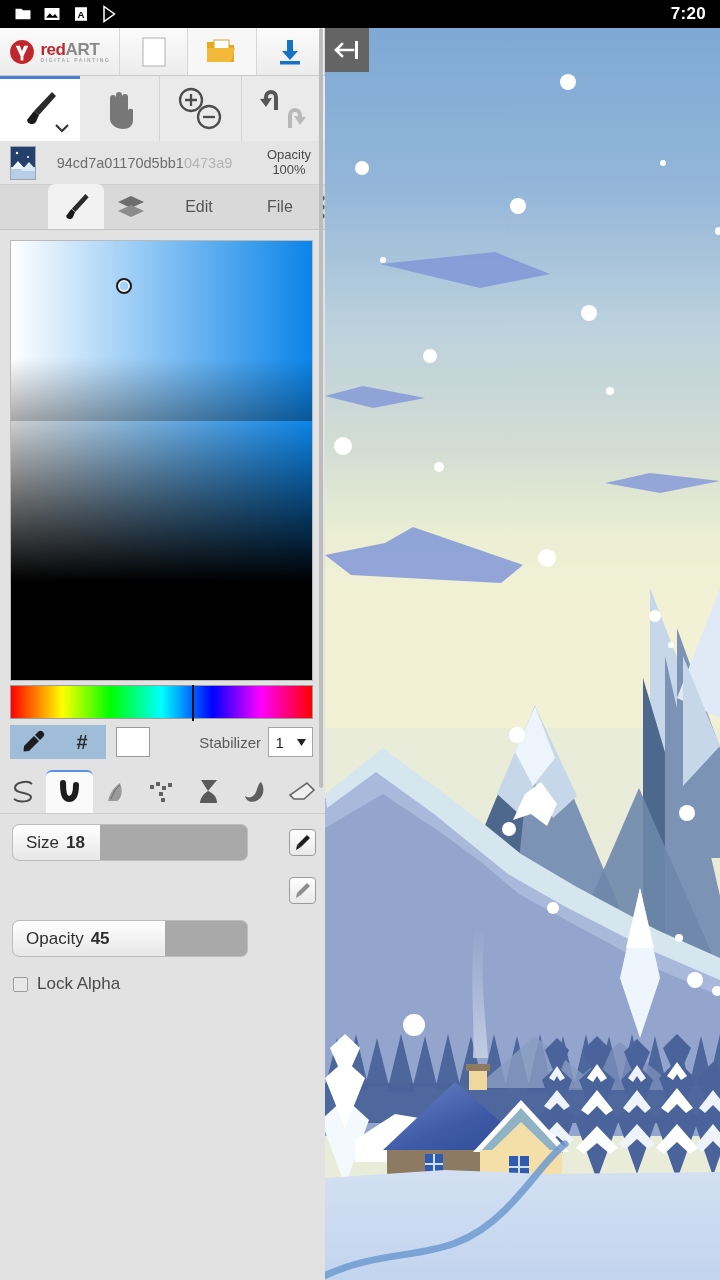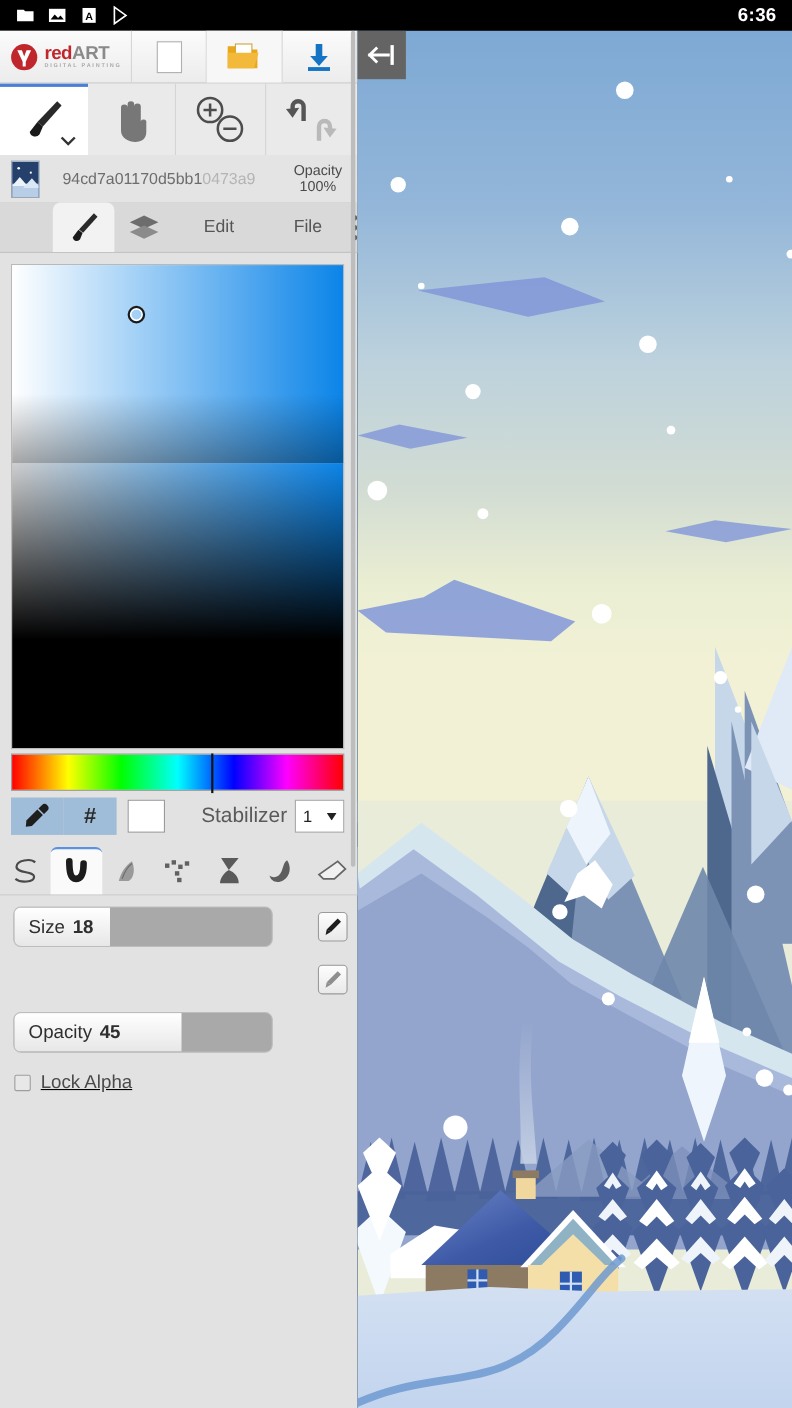--- a/index.html
+++ b/index.html
@@ -161,21 +161,21 @@
   .hashbtn {
     width:48px; height:34px; background:#9fbcd8;
     display:flex; align-items:center; justify-content:center;
     font-size:20px; color:#2b2b2b; font-weight:600;
   }
   .swatch {
     width:34px; height:30px; margin-left:10px;
     background:#fff; border:1px solid #9a9a9a;
   }
   .stab-lbl {
-    margin-left:auto; font-size:19px; color:#5a5a5a; padding-right:7px;
+    margin-left:auto; font-size:15px; color:#5a5a5a; padding-right:7px;
   }
   .stab-sel {
     width:45px; height:30px; background:#fff; border:1px solid #a4a4a4;
     display:flex; align-items:center; justify-content:space-around;
     font-size:15px; color:#222;
   }
 
   
   .brushrow {
     position:absolute; left:0; top:742px; width:325px; height:44px;
@@ -214,21 +214,21 @@
   .slider .txt b { font-weight:700; margin-left:7px; }
   .sl-btn {
     position:absolute; left:289px; width:27px; height:27px;
     border:1px solid #9b9b9b; border-radius:4px;
     background:linear-gradient(#fdfdfd,#e9e9e9);
     display:flex; align-items:center; justify-content:center;
   }
 
   .lockrow {
     position:absolute; left:13px; top:946px;
-    display:flex; align-items:center; gap:9px;text-decoration:underline;
+    display:flex; align-items:center; gap:9px;
   }
   .chk {
     width:15px; height:15px; border:1px solid #9e9e9e;
     background:#e8e8e8; border-radius:2px;
   }
   .lock-lbl { font-size:17px; color:#4a4a4a; }
 
   
   .vscroll {
     position:absolute; right:2px; top:0; width:4px; height:1252px;
@@ -266,21 +266,21 @@
         <path d="M4 17l5-6 4 4 3-3 4 5z" fill="#000"></path>
       </svg>
       <svg class="sb-ic" viewBox="0 0 24 24">
         <rect x="4" y="3" width="16" height="18" fill="#fff"></rect>
         <text x="12" y="17" font-size="13" font-family="Liberation Sans, sans-serif" font-weight="700" text-anchor="middle" fill="#000">A</text>
       </svg>
       <svg class="sb-ic" viewBox="0 0 24 24">
         <path d="M4 2l14 10L4 22z" fill="none" stroke="#fff" stroke-width="2"></path>
       </svg>
     </div>
-    <div class="sb-clock">6:36</div>
+    <div class="sb-clock">7:20</div>
   </div>
 
   <div class="panel">
 
     <div class="appbar">
       <div class="logo-cell">
         <div class="logo">
           <svg class="logo-mark" viewBox="0 0 40 40">
             <circle cx="20" cy="20" r="17" fill="#c0272d"></circle>
             <path d="M11 11h6l3 8 3-8h6l-7 15v6h-4v-6z" fill="#fff"></path>

